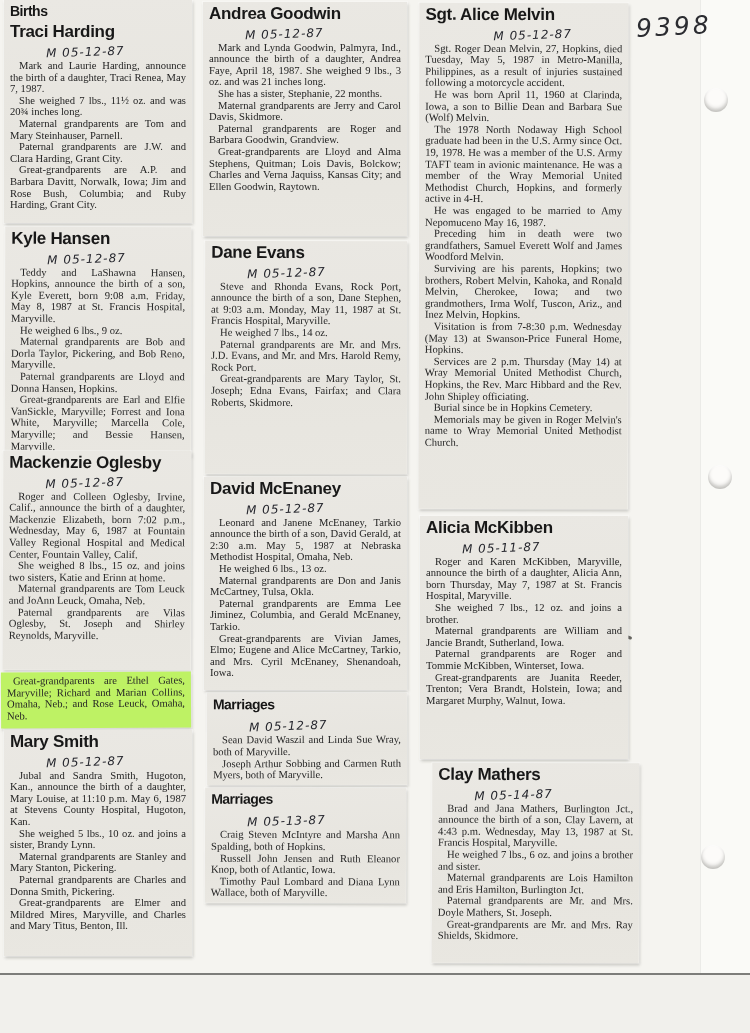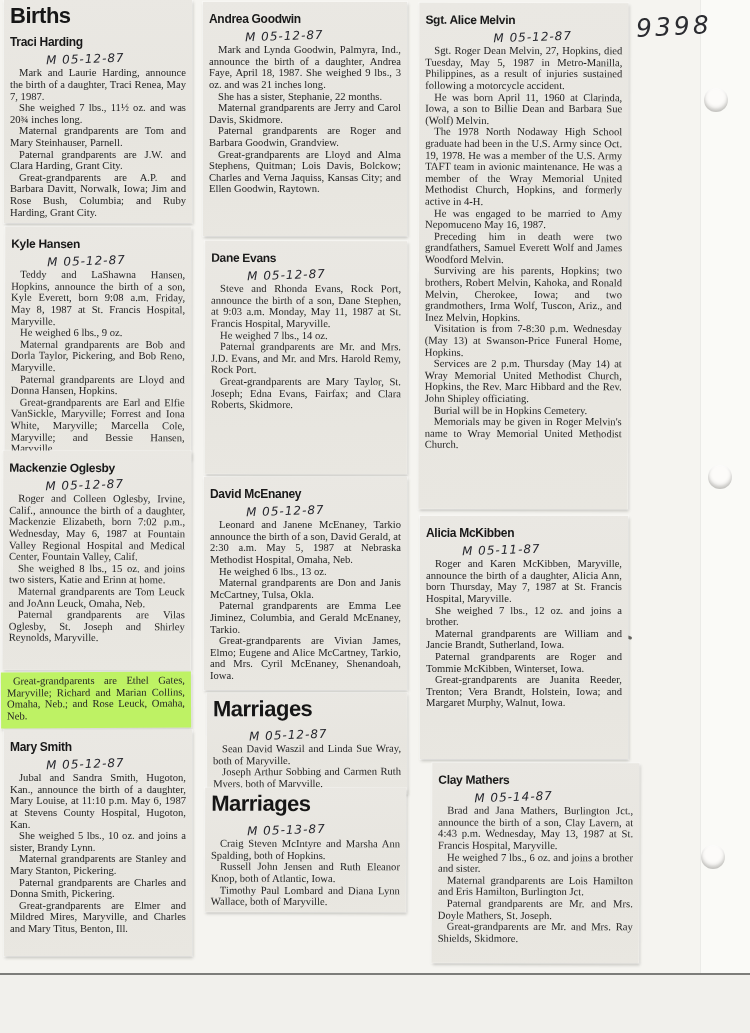--- a/index.html
+++ b/index.html
@@ -37,27 +37,27 @@
     background:#43423f; border-radius:2px; transform:rotate(18deg); opacity:.8;
   }
   .clip {
     position:absolute; padding:3px 6px 4px 6px;
     background:linear-gradient(178deg,#eae8e3 0%,#e7e5df 60%,#e9e7e1 100%);
     box-shadow: 0 0 0 1px rgba(255,255,255,0.35), 1px 2px 3px rgba(70,70,62,0.28);
     overflow:hidden;
   }
   .section-head {
     font-family:"Liberation Sans","DejaVu Sans",sans-serif;
-    font-weight:bold; font-size:22px; letter-spacing:-0.5px;
+    font-weight:bold; font-size:14px; letter-spacing:-0.5px;
     color:#161616; line-height:1.1; margin:1px 0 4px 0;
   }
   .head {
     font-family:"Liberation Sans","DejaVu Sans",sans-serif;
-    font-weight:bold; font-size:12px; letter-spacing:-0.3px;
-    color:#181818; line-height:1.1; margin:8px 0 0 0;
+    font-weight:bold; font-size:17px; letter-spacing:-0.3px;
+    color:#181818; line-height:1.1; margin:0 0 0 0;
   }
   .annot {
     display:inline-block;
     font-family:"DejaVu Sans",sans-serif; font-style:italic;
     font-size:12px; letter-spacing:1px; color:#26272e;
     transform:rotate(-2deg); margin:-2px 0 1px 36px;
     white-space:nowrap;
   }
   .annot-overlap { margin:-13px 0 0 68px; position:relative; z-index:2; }
   .para {
@@ -184,21 +184,21 @@
     <h2 class="head">Sgt. Alice Melvin</h2>
     <div class="annot annot-overlap">M 05-12-87</div>
     <p class="para">Sgt. Roger Dean Melvin, 27, Hopkins, died Tuesday, May 5, 1987 in Metro-Manilla, Philippines, as a result of injuries sustained following a motorcycle accident.</p>
     <p class="para">He was born April 11, 1960 at Clarinda, Iowa, a son to Billie Dean and Barbara Sue (Wolf) Melvin.</p>
     <p class="para">The 1978 North Nodaway High School graduate had been in the U.S. Army since Oct. 19, 1978. He was a member of the U.S. Army TAFT team in avionic maintenance. He was a member of the Wray Memorial United Methodist Church, Hopkins, and formerly active in 4-H.</p>
     <p class="para">He was engaged to be married to Amy Nepomuceno May 16, 1987.</p>
     <p class="para">Preceding him in death were two grandfathers, Samuel Everett Wolf and James Woodford Melvin.</p>
     <p class="para">Surviving are his parents, Hopkins; two brothers, Robert Melvin, Kahoka, and Ronald Melvin, Cherokee, Iowa; and two grandmothers, Irma Wolf, Tuscon, Ariz., and Inez Melvin, Hopkins.</p>
     <p class="para">Visitation is from 7-8:30 p.m. Wednesday (May 13) at Swanson-Price Funeral Home, Hopkins.</p>
     <p class="para">Services are 2 p.m. Thursday (May 14) at Wray Memorial United Methodist Church, Hopkins, the Rev. Marc Hibbard and the Rev. John Shipley officiating.</p>
-    <p class="para">Burial will be in Hopkins Cemetery.</p>
+    <p class="para">Burial since be in Hopkins Cemetery.</p>
     <p class="para">Memorials may be given in Roger Melvin's name to Wray Memorial United Methodist Church.</p>
   </article>
 
   <article class="clip" id="c-mckibben">
     <h2 class="head">Alicia McKibben</h2>
     <div class="annot">M 05-11-87</div>
     <p class="para">Roger and Karen McKibben, Maryville, announce the birth of a daughter, Alicia Ann, born Thursday, May 7, 1987 at St. Francis Hospital, Maryville.</p>
     <p class="para">She weighed 7 lbs., 12 oz. and joins a brother.</p>
     <p class="para">Maternal grandparents are William and Jancie Brandt, Sutherland, Iowa.</p>
     <p class="para">Paternal grandparents are Roger and Tommie McKibben, Winterset, Iowa.</p>

